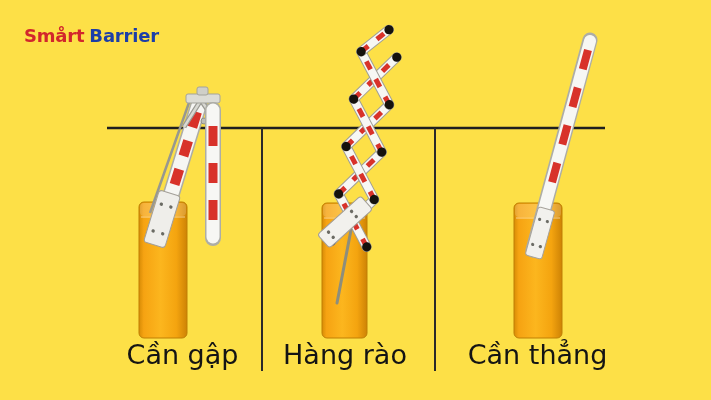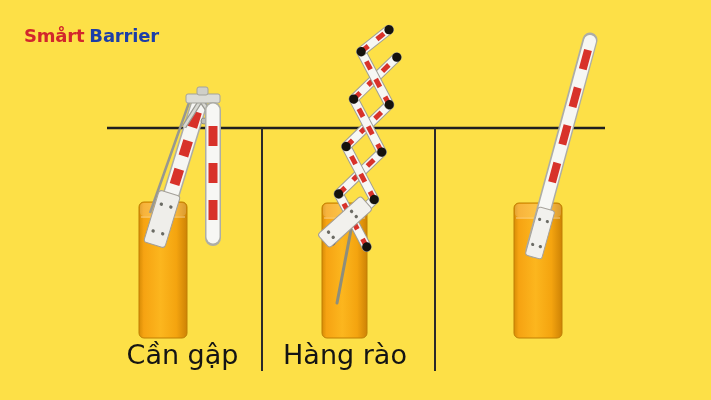--- a/index.html
+++ b/index.html
@@ -178,14 +178,15 @@
         <circle cx="-4" cy="-13" r="1.6" fill="#6B6B64"></circle>
         <circle cx="4" cy="-13" r="1.6" fill="#6B6B64"></circle>
         <circle cx="-4" cy="13" r="1.6" fill="#6B6B64"></circle>
         <circle cx="4" cy="13" r="1.6" fill="#6B6B64"></circle>
       </g>
     </g>
   </svg>
 
   <div class="figure-label lbl-2">Hàng rào</div>
   <div class="figure-label lbl-1">Cần gập</div>
+  <div class="figure-label lbl-3">Cần thẳng</div>
 
 </div>
 
 </body></html>

